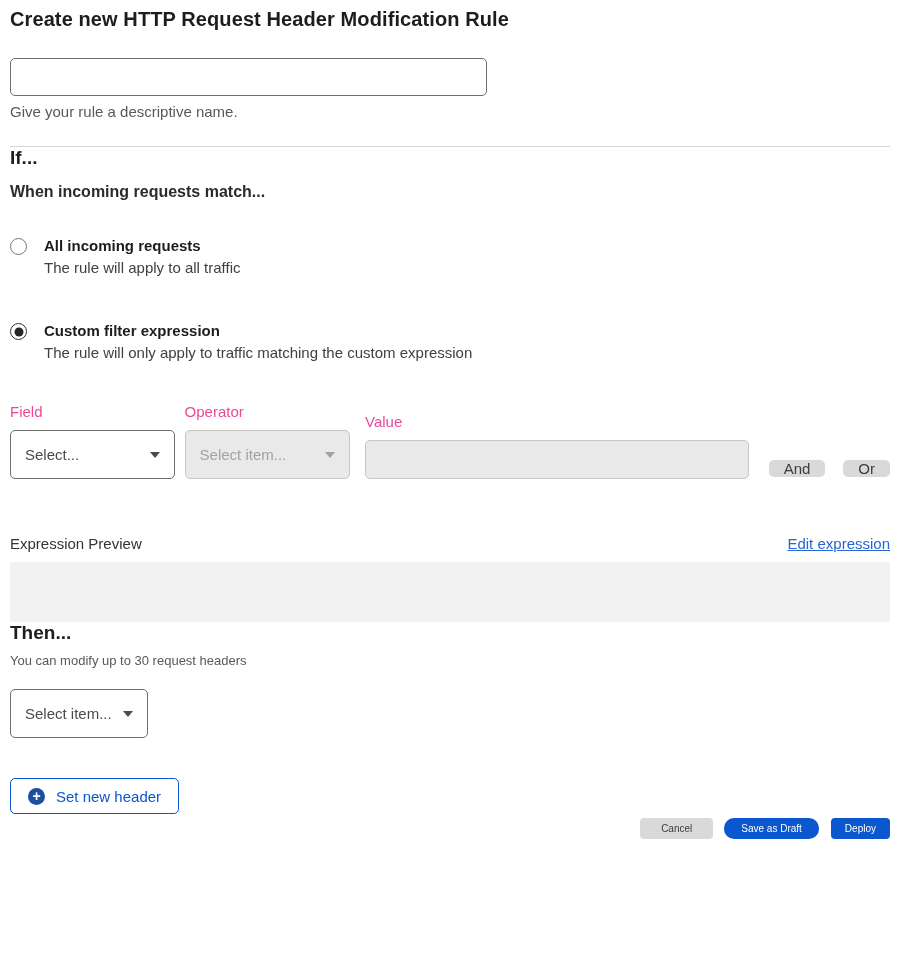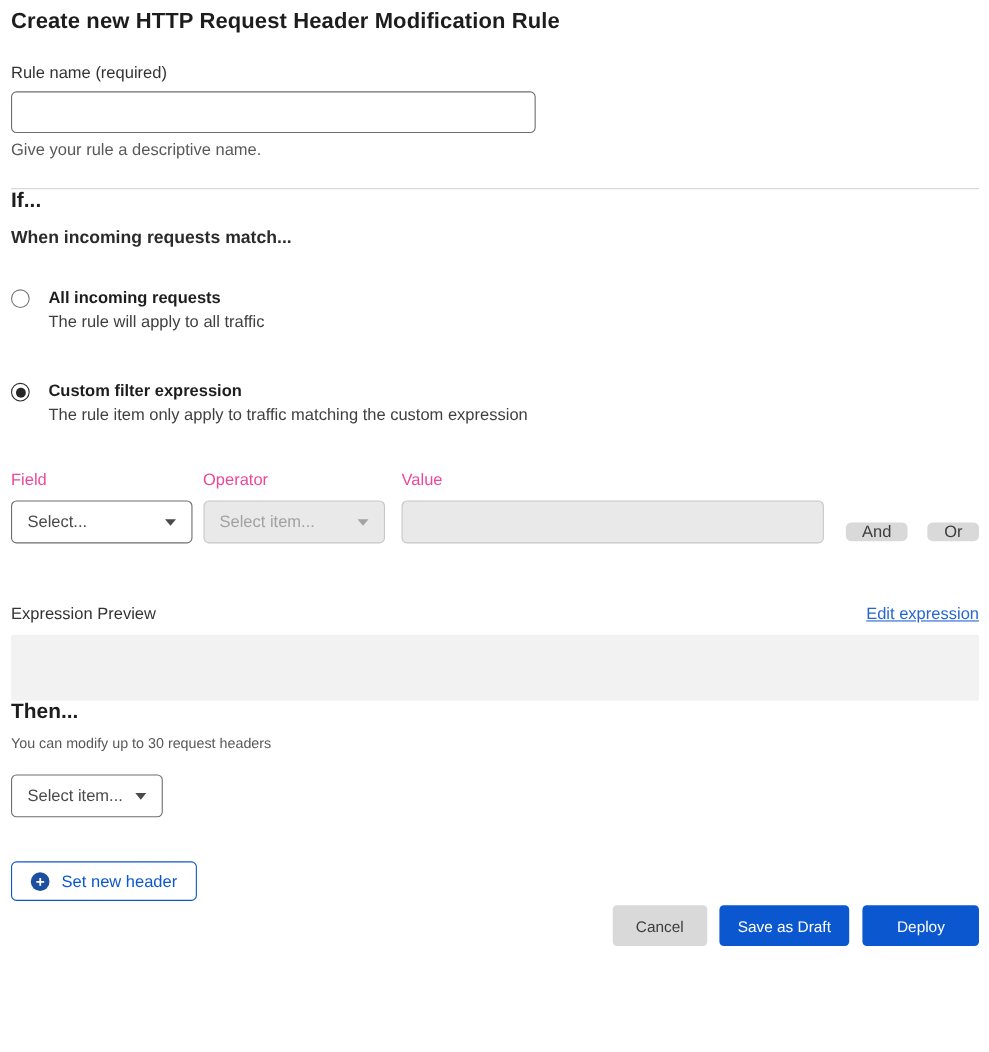--- a/index.html
+++ b/index.html
@@ -48,21 +48,21 @@
   .radio-circle.checked{border-color:#2f2f2f;}
   .radio-circle.checked::after{
     content:"";position:absolute;left:50%;top:50%;transform:translate(-50%,-50%);
     width:9px;height:9px;border-radius:50%;background:#262626;
   }
   .radio-label{font-size:15px;font-weight:700;color:var(--text-dark);}
   .radio-desc{font-size:15px;color:#404040;margin-top:5px;}
   .builder-row{display:flex;align-items:flex-end;margin-top:42px;}
   .builder-col .col-label{font-size:15px;color:#ec4899;margin-bottom:10px;}
   .select-control{
-    height:39px;border-radius:5px;display:flex;align-items:center;
+    height:49px;border-radius:5px;display:flex;align-items:center;
     justify-content:space-between;padding:0 14px;font-size:15px;cursor:pointer;
     background:#fff;border:1px solid var(--border-input);color:#4a4a4a;
   }
   .select-control.disabled{
     background:var(--disabled-bg);border-color:var(--disabled-border);
     color:var(--disabled-text);cursor:default;
   }
   .caret{
     width:0;height:0;border-left:5px solid transparent;border-right:5px solid transparent;
     border-top:6px solid currentColor;margin-left:10px;
@@ -108,37 +108,36 @@
     padding:0 17px;cursor:pointer;font-family:"Liberation Sans", sans-serif;
   }
   .plus-icon{
     width:17px;height:17px;border-radius:50%;background:#1d4fa1;color:#fff;
     display:inline-flex;align-items:center;justify-content:center;
     font-size:14px;font-weight:700;line-height:1;margin-right:11px;
   }
   .set-header-label{font-size:15px;color:var(--primary-blue);text-align:center;}
   .footer-row{display:flex;justify-content:flex-end;align-items:center;margin-top:4px;}
   .footer-btn{
-    height:37px;border-radius:4px;font-size:14px;cursor:pointer;border:none;
+    height:21px;border-radius:4px;font-size:10px;cursor:pointer;border:none;
     font-family:"Liberation Sans", sans-serif;
   }
   .cancel-btn{background:var(--gray-btn-bg);color:var(--text-body);padding:0 21px;}
   .primary-btn{background:var(--primary-blue);color:#ffffff;}
-  .save-btn{margin-left:11px;padding:0 17px;}
-  .deploy-btn{margin-left:12px;padding:0 31px;}
+  .save-btn{margin-left:11px;padding:0 17px;border-radius:10px;}
+  .deploy-btn{margin-left:12px;padding:0 14px;}
 </style>
 </head>
 <body>
 
 <div class="container">
 
   <h1 class="page-title">Create new HTTP Request Header Modification Rule</h1>
 
   <div>
-    <div class="form-label">Rule name (required)</div>
     <input class="rule-input" type="text" value="" style="">
     <div class="helper">Give your rule a descriptive name.</div>
   </div>
 
   <hr class="divider">
 
   <h2 class="section-heading">If...</h2>
   <h3 class="sub-heading">When incoming requests match...</h3>
 
   <div class="radio-option first">
@@ -146,21 +145,21 @@
     <div>
       <div class="radio-label">All incoming requests</div>
       <div class="radio-desc">The rule will apply to all traffic</div>
     </div>
   </div>
 
   <div class="radio-option second">
     <span class="radio-circle checked"></span>
     <div>
       <div class="radio-label">Custom filter expression</div>
-      <div class="radio-desc">The rule item only apply to traffic matching the custom expression</div>
+      <div class="radio-desc">The rule will only apply to traffic matching the custom expression</div>
     </div>
   </div>
 
   <div class="builder-row">
     <div class="builder-col field-col">
       <div class="col-label">Field</div>
       <div class="select-control">
         <span>Select...</span>
         <span class="caret"></span>
       </div>

